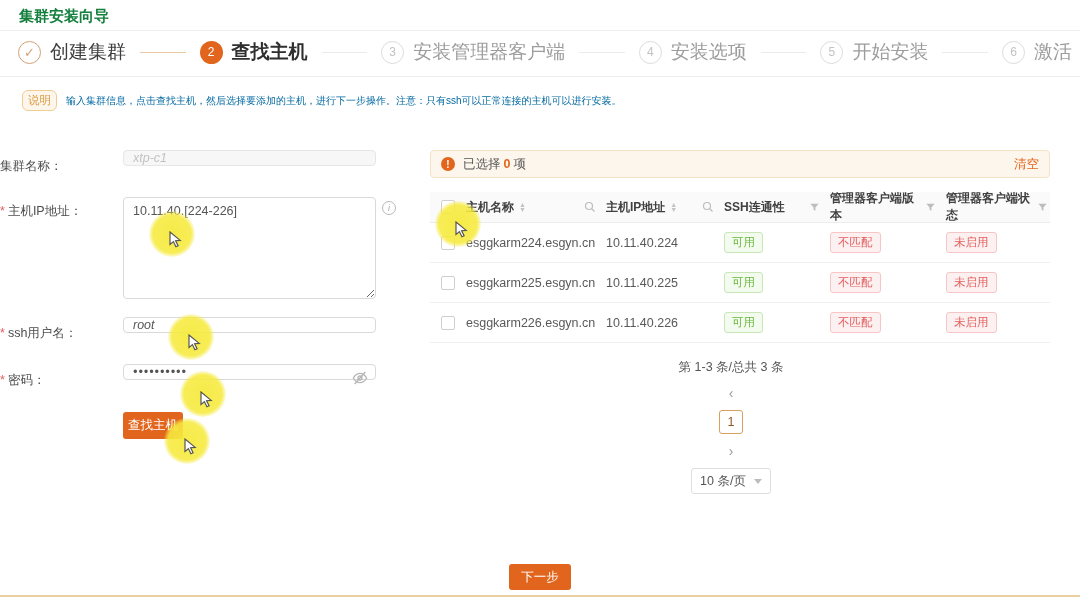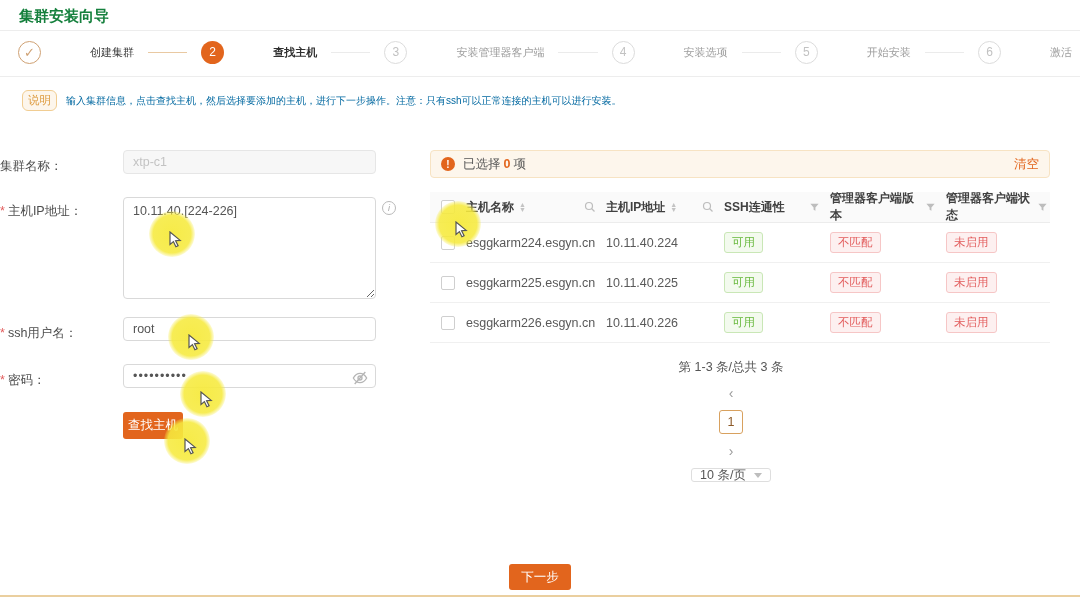--- a/index.html
+++ b/index.html
@@ -13,38 +13,38 @@
   .hr.under-title { top:30px; }
   .hr.under-steps { top:76px; }
 
   
   .steps { position:absolute; left:18px; right:8px; top:39px; height:26px; display:flex; align-items:center; }
   .step { display:flex; align-items:center; gap:9px; white-space:nowrap; }
   .step-circle { width:23px; height:23px; border-radius:50%; display:flex; align-items:center; justify-content:center; font-size:12px; flex:0 0 auto; }
   .step.done .step-circle { border:1px solid #cfa173; color:#cfa173; font-size:13px; }
   .step.active .step-circle { background:#e2651d; color:#fff; }
   .step.pending .step-circle { border:1px solid #dcdcdc; color:#c2c2c2; }
-  .step-label { font-size:11px;margin-left:40px; }
+  .step-label { font-size:19px; }
   .step.done .step-label { color:#3d3d3d; }
   .step.active .step-label { color:#2f2f2f; font-weight:bold; }
   .step.pending .step-label { color:#9d9d9d;text-align:right; }
   .connector { flex:1 1 auto; height:1px; margin:0 14px; background:#ebebeb; }
   .connector.done { background:#e9c9a2; }
 
   
   .notice { position:absolute; left:22px; top:90px; right:30px; display:flex; align-items:center; gap:9px; }
   .notice-badge { border:1px solid #f1cd92; background:#fdf6ec; color:#dd9a3e; font-size:11.5px; padding:2px 5px; border-radius:6px; flex:0 0 auto; }
   .notice-text { font-size:10px; color:#0369a1; }
 
   
   .form-label { position:absolute; left:0; width:115px; font-size:12.5px; color:#4d4d4d; }
   .req { color:#e25c5c; margin-right:3px; }
   .fld { position:absolute; left:123px; width:253px; border:1px solid #d9d9d9; border-radius:4px; background:#fff; font-size:12.5px; color:#555; font-family:"Liberation Sans","DejaVu Sans",sans-serif; padding:0 9px; outline:none; }
   .fld.disabled { background:#f7f7f7; border-color:#e6e6e6; color:#c3c3c3; }
-  input.fld { height:24px; }
+  input.fld { height:16px;font-style:italic; }
   textarea.fld { height:102px; padding-top:6px; resize:vertical; }
   .icon-info { position:absolute; width:14px; height:14px; border:1px solid #b9b9b9; border-radius:50%; color:#a9a9a9; font-size:9px; display:flex; align-items:center; justify-content:center; font-style:italic; }
   .eye-icon { position:absolute; left:352px; width:16px; height:16px; color:#b5b5b5; }
   .btn { border:none; border-radius:3px; background:#e2651d; color:#fff; font-size:12.5px; font-family:inherit; cursor:pointer; }
   .find-btn { position:absolute; left:123px; top:412px; width:60px; height:27px; }
   .next-btn { position:absolute; left:509px; top:564px; width:62px; height:26px; }
 
   
   .panel { position:absolute; left:430px; top:150px; width:620px; }
   .sel-bar { height:28px; border:1px solid #f7e3c3; background:#fdf6ec; border-radius:4px; display:flex; align-items:center; padding:0 10px; gap:8px; }
@@ -67,21 +67,21 @@
   .checkbox { width:14px; height:14px; border:1px solid #cfcfcf; border-radius:2px; background:#fff; }
   .sorter { display:flex; flex-direction:column; line-height:5px; margin-left:5px; color:#c3c3c3; font-size:7px; }
   .h-ico { margin-left:auto; margin-right:10px; color:#bdbdbd; display:flex; }
   .tag { font-size:11.5px; padding:2px 7px; border-radius:3px; border:1px solid; }
   .tag-green { color:#67b83c; border-color:#c9e7b6; background:#f3faee; }
   .tag-red { color:#e25c5c; border-color:#f6c6c6; background:#fdf0f0; }
 
   .pager { margin-top:16px; display:flex; align-items:center; justify-content:flex-end; gap:9px; padding-right:18px; font-size:12.5px; color:#555;flex-direction:column; }
   .pg-arrow { color:#9a9a9a; font-size:14px; cursor:pointer; padding:0 2px; }
   .pg-num { width:24px; height:24px; border:1px solid #d8a15f; border-radius:3px; color:#8c5a28; display:flex; align-items:center; justify-content:center; cursor:pointer; background:#fff; }
-  .pg-size { height:14px; border:1px solid #dedede; border-radius:3px; background:#fff; display:flex; align-items:center; gap:8px; padding:0 8px; cursor:pointer; color:#555;text-align:right; }
+  .pg-size { height:26px; border:1px solid #dedede; border-radius:3px; background:#fff; display:flex; align-items:center; gap:8px; padding:0 8px; cursor:pointer; color:#555;text-align:right; }
   .caret-down { width:0; height:0; border-left:4px solid transparent; border-right:4px solid transparent; border-top:5px solid #bdbdbd; }
 
   .bottom-line { position:absolute; left:0; right:0; top:595px; height:2px; background:#e6c78e; opacity:.85; }
 
   
   .hl { position:absolute; width:46px; height:46px; border-radius:50%; z-index:6; pointer-events:none;
         background:radial-gradient(circle, rgba(246,234,62,.95) 0%, rgba(246,234,62,.88) 58%, rgba(246,234,62,0) 74%); }
   .hl svg { position:absolute; left:20px; top:20px; }
 </style>
 </head>

